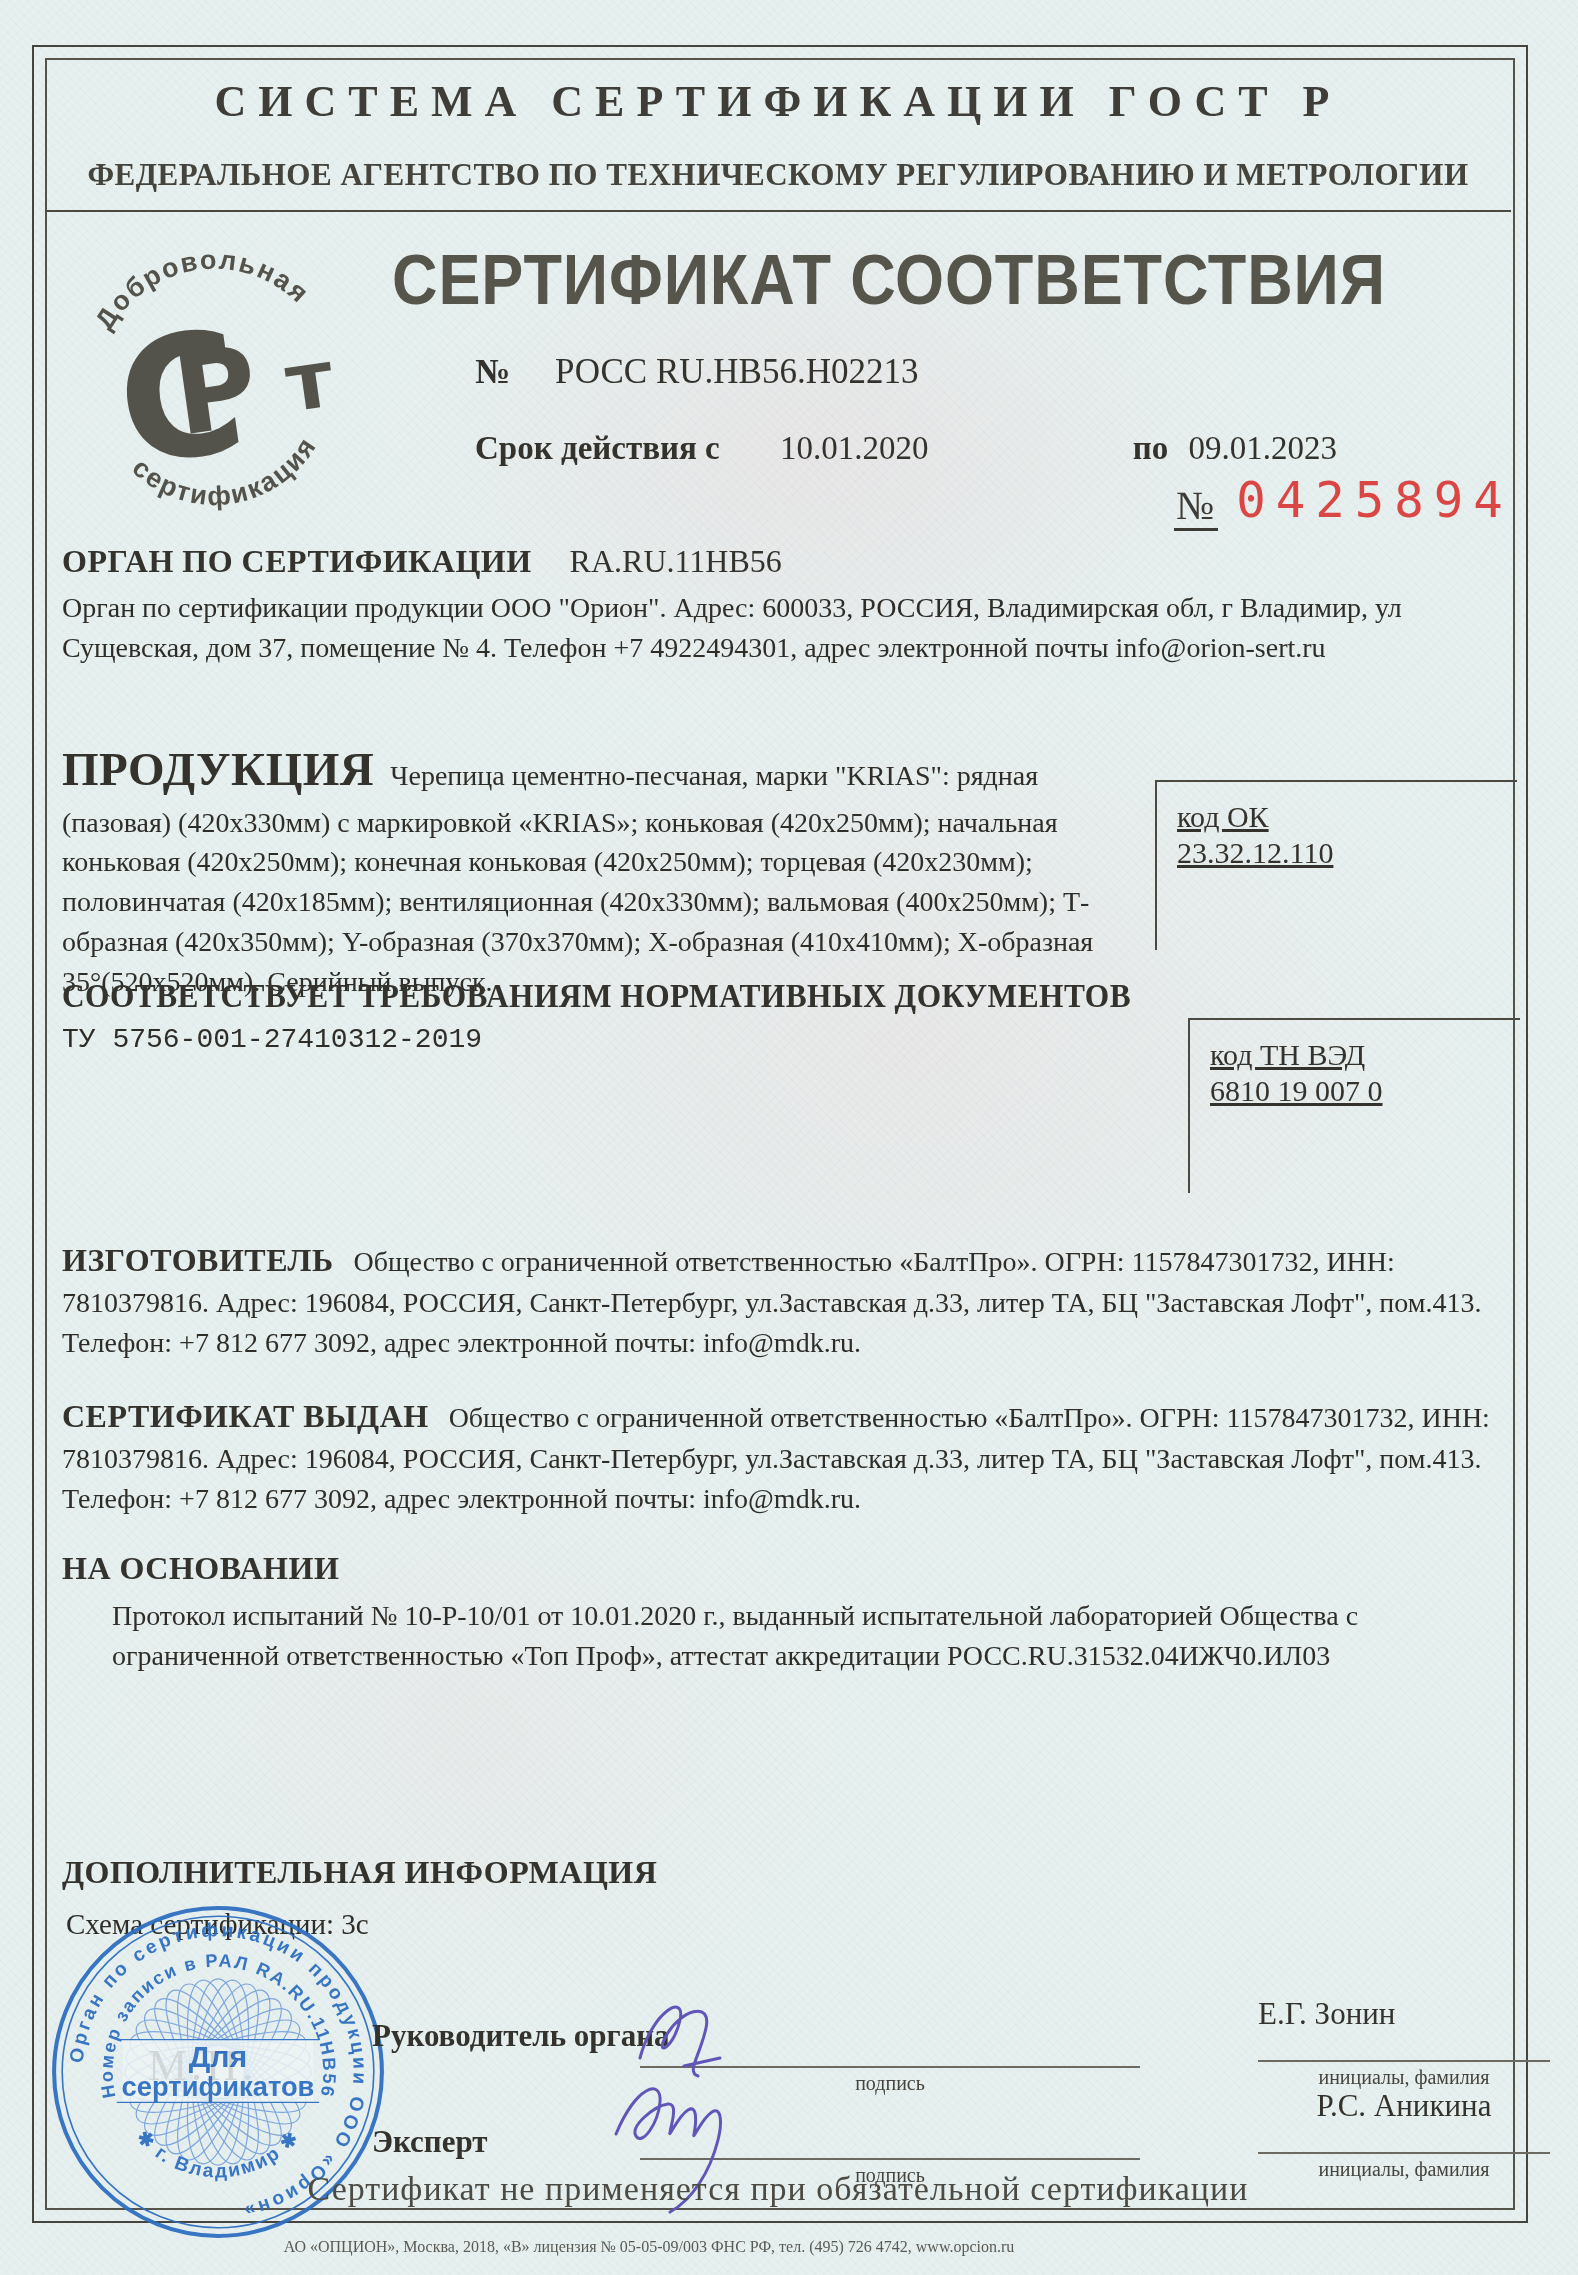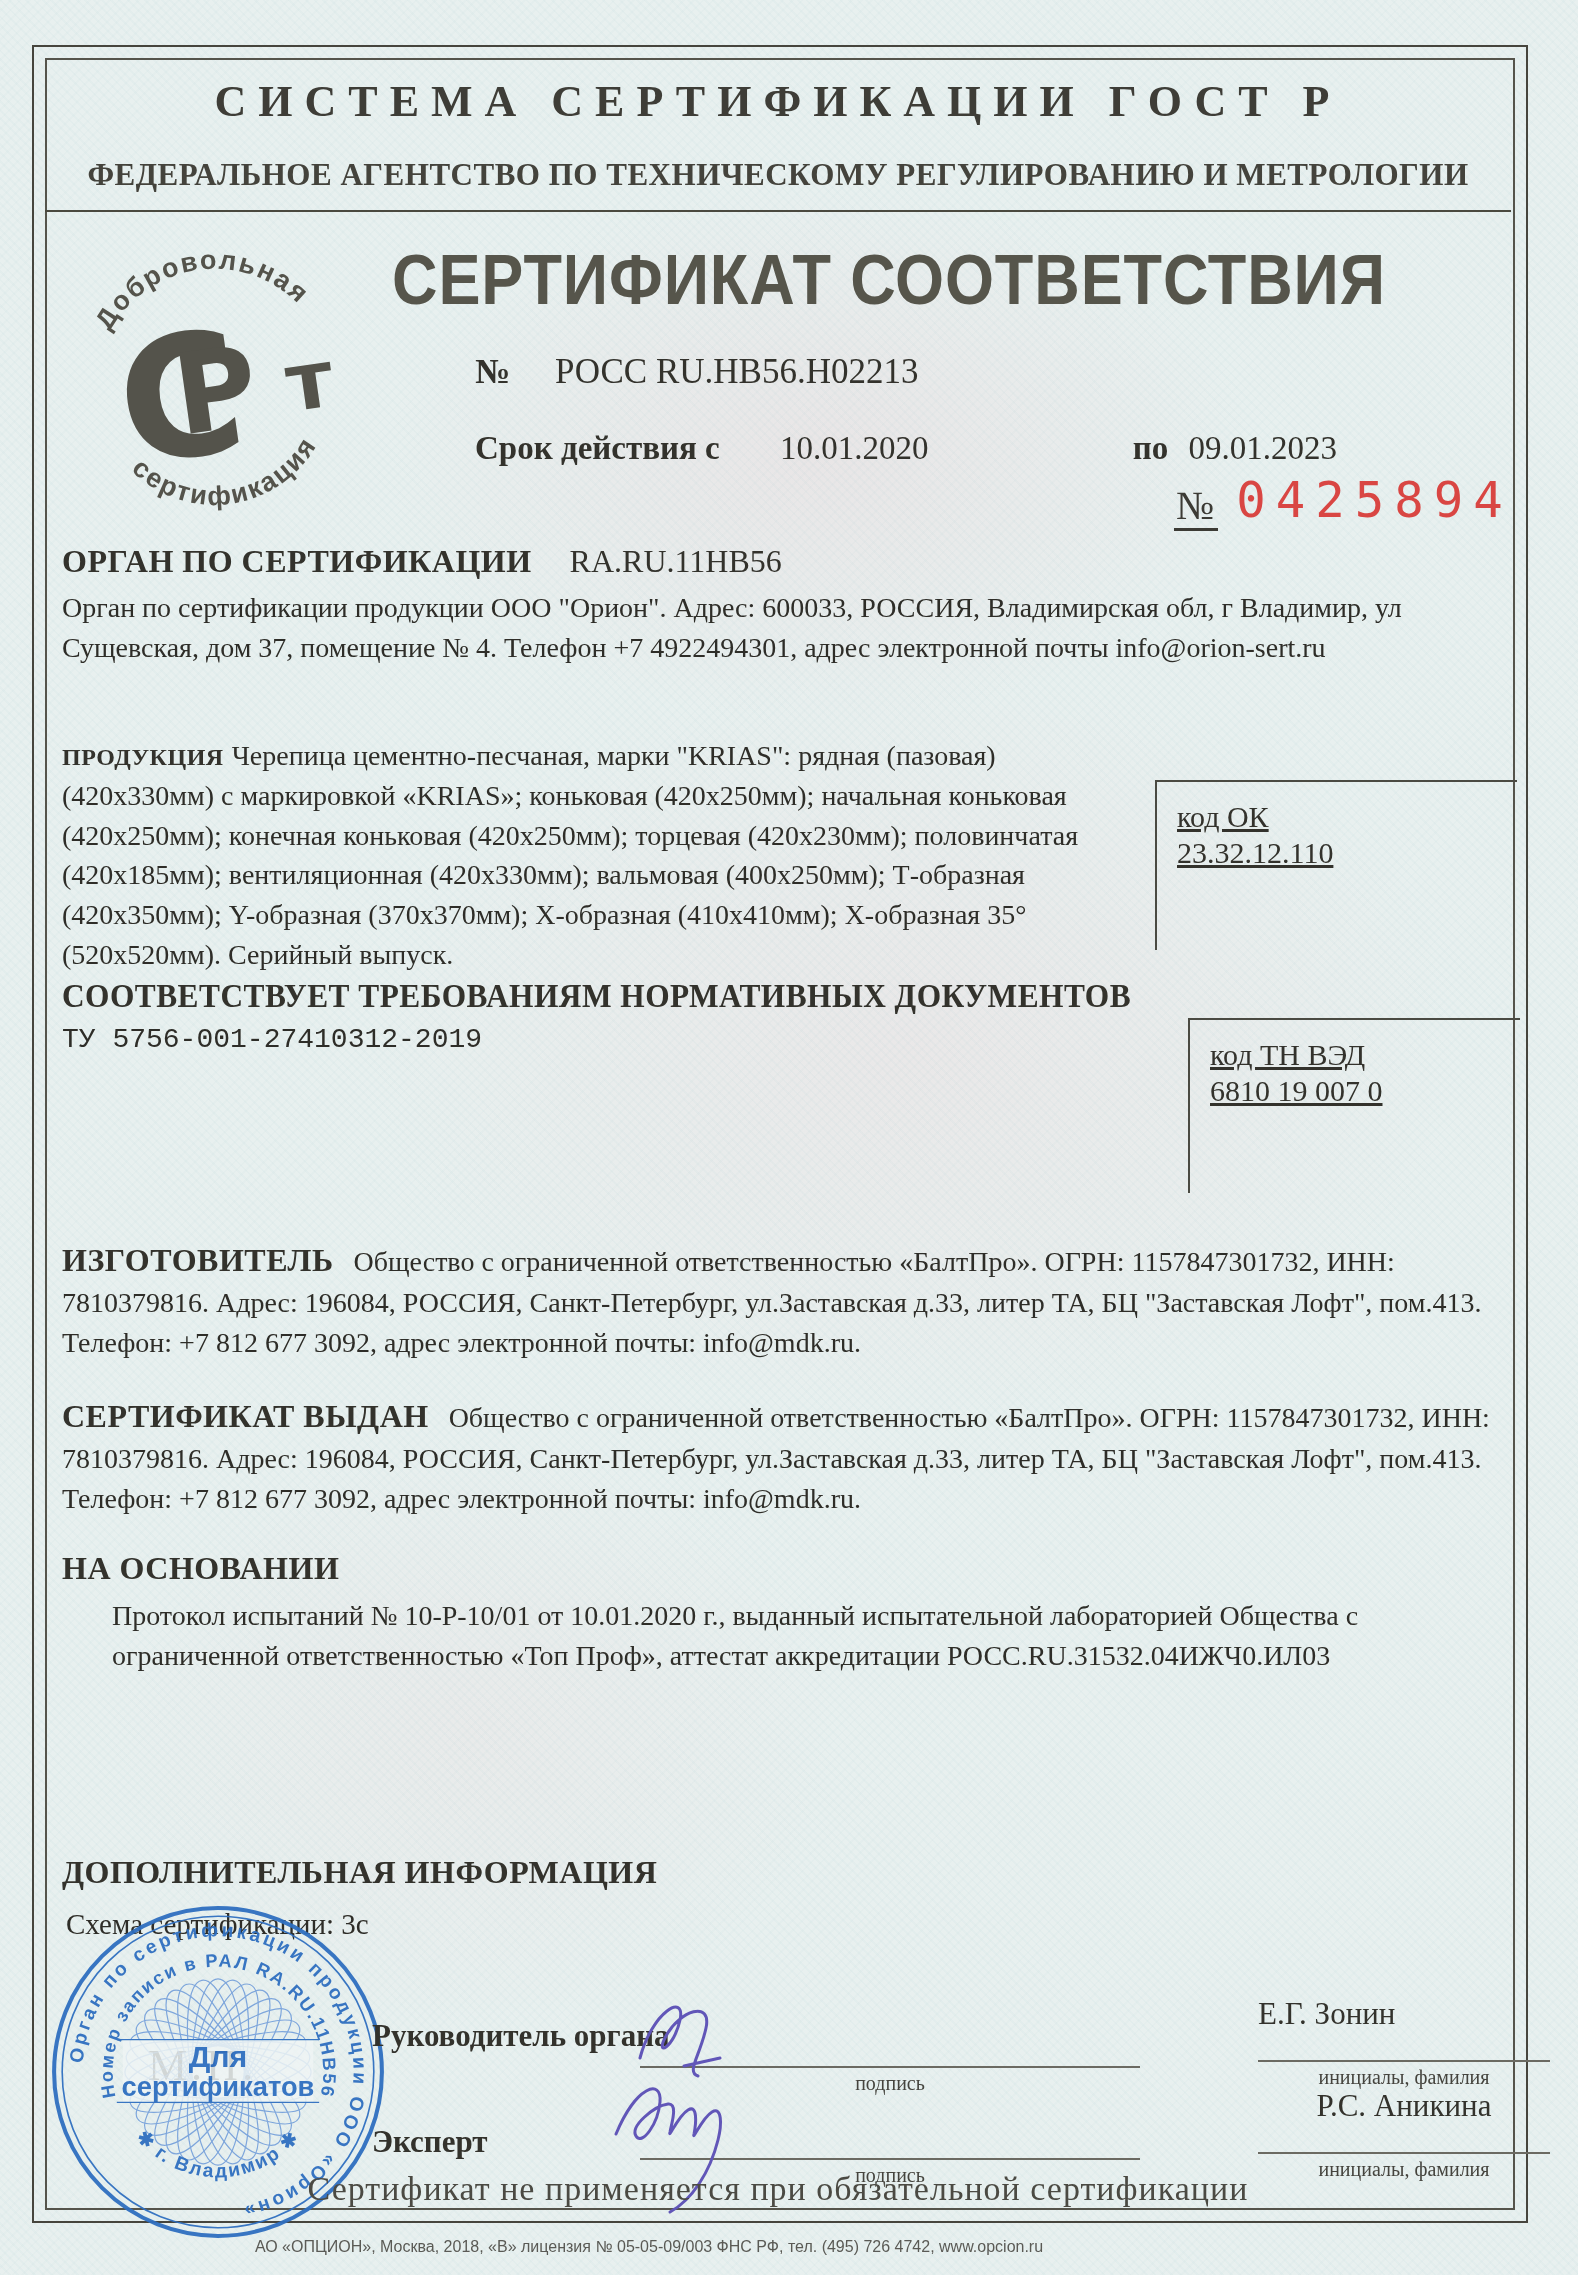--- a/index.html
+++ b/index.html
@@ -35,21 +35,21 @@
   .serial{left:1174px;top:472px;white-space:nowrap;}
   .serial .no{font-size:40px;color:#3c3b35;border-bottom:3px solid #3c3b35;padding:0 4px 0 2px;}
   .serial .digits{font-family:"DejaVu Sans Mono",monospace;font-size:49px;color:#d94643;
     letter-spacing:10px;margin-left:14px;vertical-align:2px;}
   .sec-h{font-weight:bold;font-size:32px;color:#33322c;letter-spacing:.5px;}
   .org-head{left:62px;top:543px;white-space:nowrap;}
   .org-head .code{font-size:32px;margin-left:34px;color:#33322c;}
   .para{margin:0;font-size:28px;line-height:1.42;color:#2e2d28;}
   .org-text{left:62px;top:588px;width:1424px;}
   .product{left:62px;top:736px;width:1062px;}
-  .product .sec-h{font-size:24px;margin-right:8px;}
+  .product .sec-h{font-size:47px;margin-right:16px;}
   .inline-h{margin-right:20px;}
   .code-box{border-top:2px solid #4a4a42;border-left:2px solid #4a4a42;padding:18px 10px 10px 20px;
     font-size:30px;color:#33322c;text-decoration:underline;}
   .ok-box{left:1155px;top:780px;width:330px;height:140px;}
   .tnved-box{left:1188px;top:1018px;width:300px;height:145px;}
   .code-box .val{display:block;margin-top:2px;}
   .compliance-h{left:62px;top:978px;white-space:nowrap;font-size:33px;transform:scaleX(.95);transform-origin:left;}
   .compliance-t{left:62px;top:1024px;font-size:28px;font-family:Liberation Mono, monospace;}
   .manufacturer{left:62px;top:1238px;width:1428px;}
   .issued{left:62px;top:1394px;width:1428px;}
@@ -72,21 +72,21 @@
   .cap-n1{left:1258px;top:2066px;width:292px;text-align:center;}
   .cap-s2{left:640px;top:2164px;width:500px;text-align:center;}
   .cap-n2{left:1258px;top:2158px;width:292px;text-align:center;}
   .sig-name{font-size:31px;color:#33322c;white-space:nowrap;z-index:3;}
   .name1{left:1258px;top:1996px;width:292px;text-align:left;}
   .name2{left:1258px;top:2088px;width:292px;text-align:center;}
   .ink{z-index:4;}
   .note{left:45px;top:2170px;width:1466px;text-align:center;font-size:34px;color:#4b4a43;
     letter-spacing:1px;z-index:4;white-space:nowrap;}
   .print-footer{left:0;top:2238px;width:1298px;text-align:center;
-    font-family:Liberation Sans, sans-serif;font-size:16px;color:#5a5a55;z-index:4;}
+    font-family:Liberation Serif, serif;font-size:16px;color:#5a5a55;z-index:4;}
   .rst-logo{left:72px;top:222px;}
 </style>
 </head>
 <body>
 
 <div class="page">
 
   <div class="abs border-outer"></div>
   <div class="abs border-inner"></div>
 

